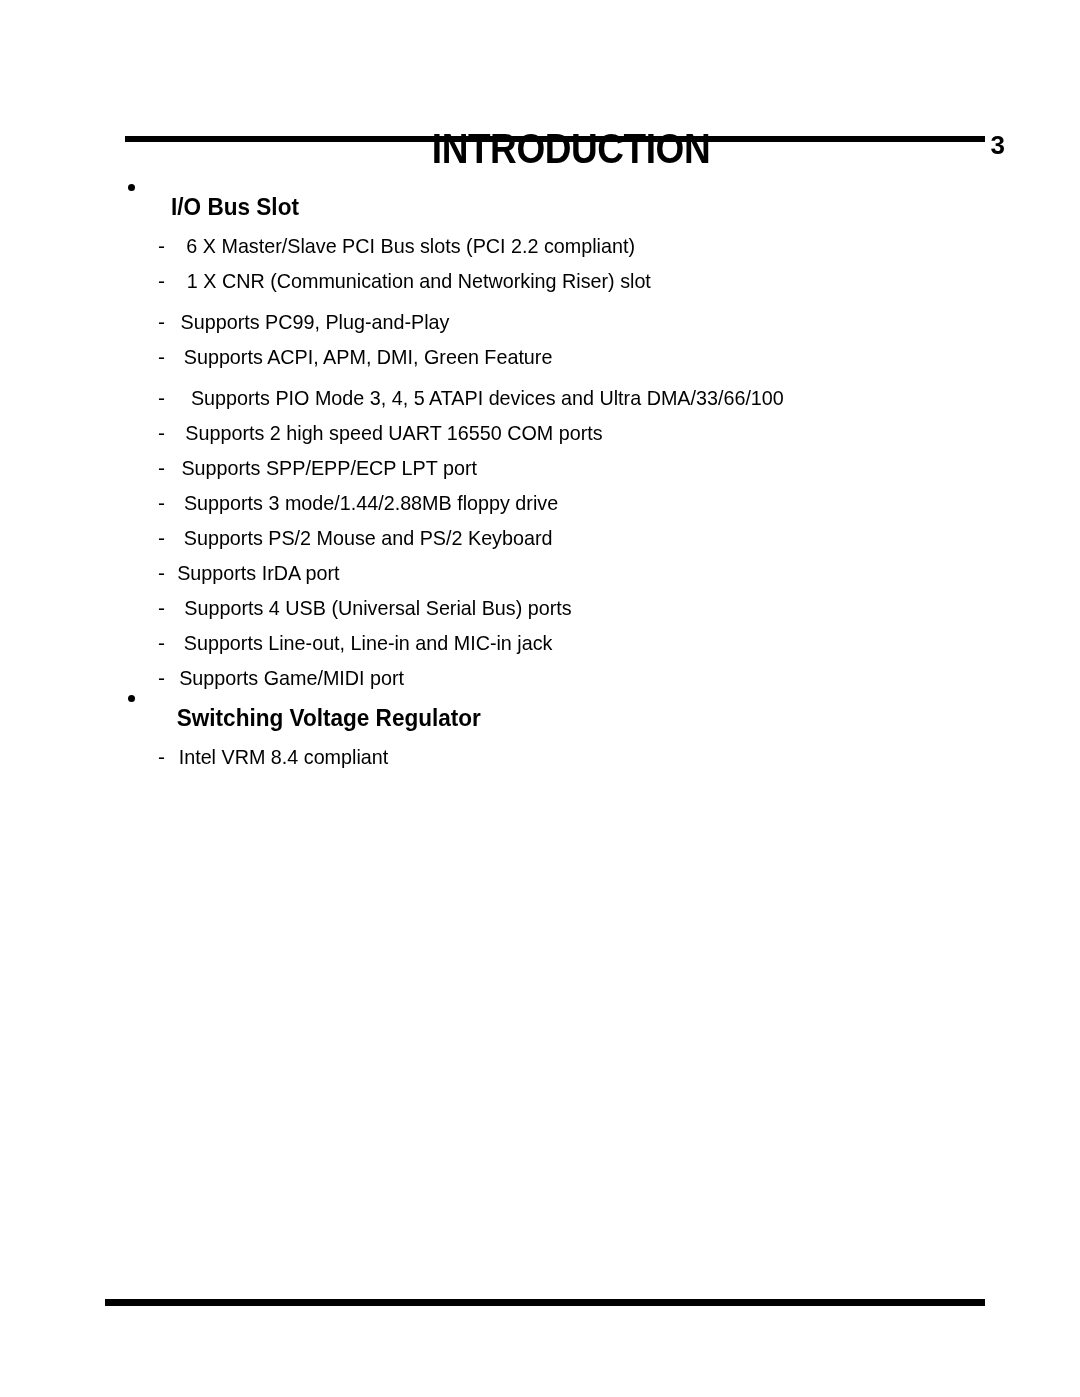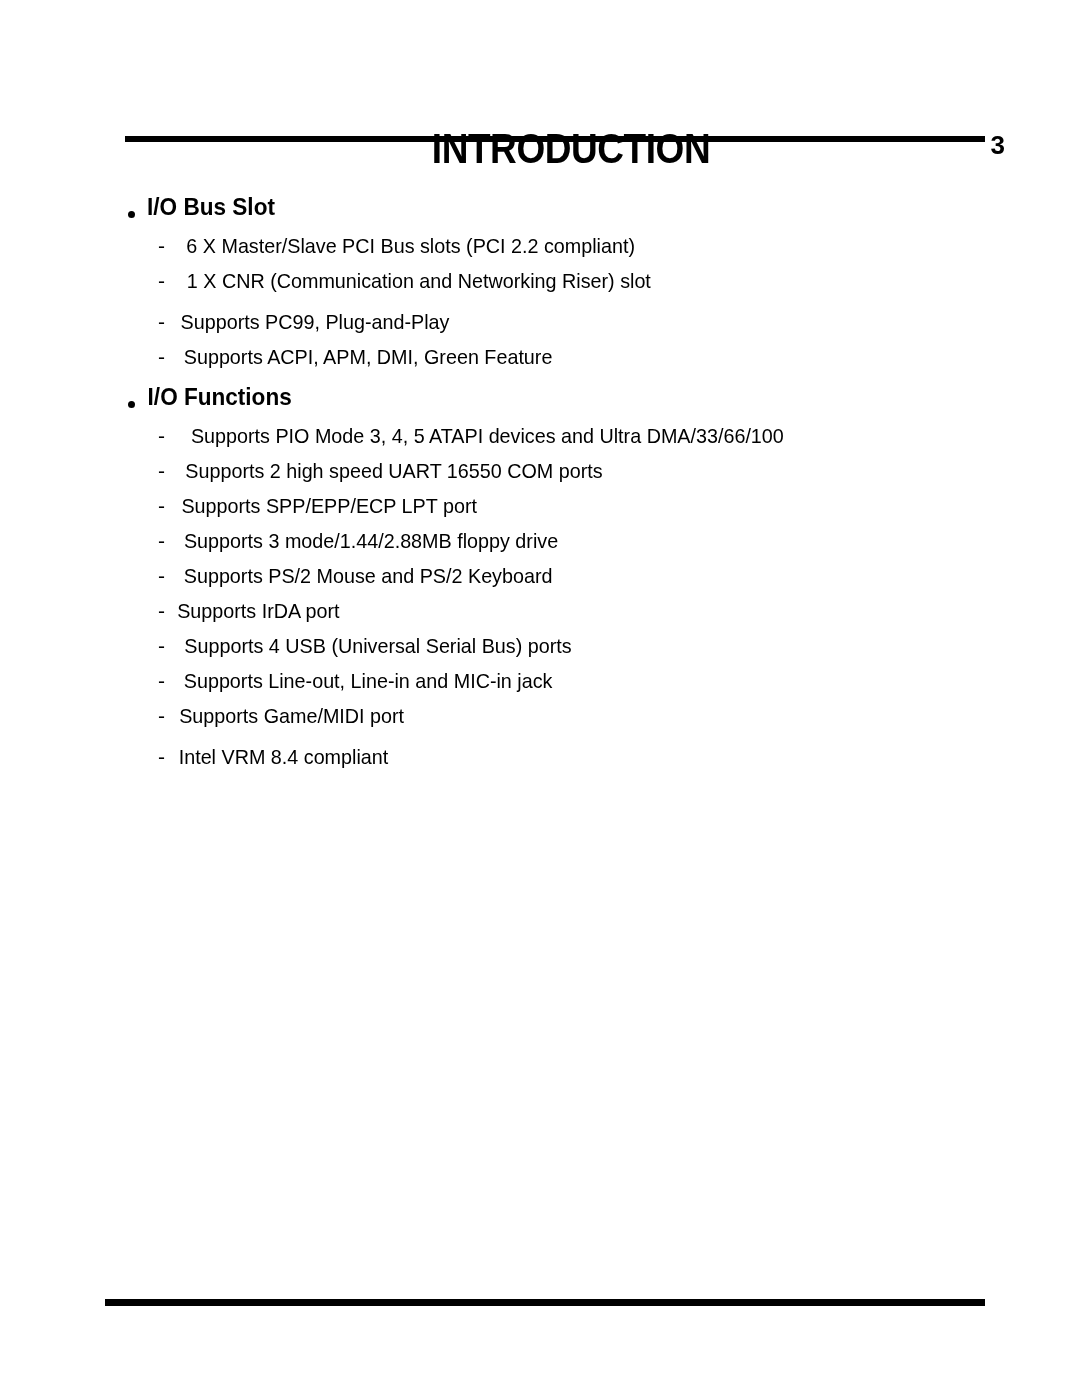--- a/index.html
+++ b/index.html
@@ -78,26 +78,27 @@
     top: 190px;
     width: 860px;
   }
 
   .section {
     margin: 0 0 4px 0;
   }
 
   .section-heading {
     display: flex;
-    align-items: flex-end;
+    align-items: flex-start;
     font-size: 24px;
     font-weight: bold;
     line-height: 34px;
     margin: 0 0 4px 0;
     white-space: nowrap;
+    gap: 24px;
   }
   .bullet-icon {
     display: inline-block;
     width: 7px;
     height: 7px;
     border-radius: 50%;
     background: #000000;
     margin-right: 8px;
     position: relative;
     top: -6px;
@@ -171,67 +172,67 @@
             <span class="dash-marker">-</span>
             <span class="subitem-text">Supports PC99, Plug-and-Play</span>
           </li>
           <li class="subitem">
             <span class="dash-marker">-</span>
             <span class="subitem-text">Supports ACPI, APM, DMI, Green Feature</span>
           </li>
         </ul>
       </div>
       <div class="section">
+        <ul class="subitem-list">
+          <li class="subitem">
+            <span class="dash-marker">-</span>
+            <span class="subitem-text">Supports PIO Mode 3, 4, 5 ATAPI devices and Ultra DMA/33/66/100</span>
+          </li>
+          <li class="subitem">
+            <span class="dash-marker">-</span>
+            <span class="subitem-text">Supports 2 high speed UART 16550 COM ports</span>
+          </li>
+          <li class="subitem">
+            <span class="dash-marker">-</span>
+            <span class="subitem-text">Supports SPP/EPP/ECP LPT port</span>
+          </li>
+          <li class="subitem">
+            <span class="dash-marker">-</span>
+            <span class="subitem-text">Supports 3 mode/1.44/2.88MB floppy drive</span>
+          </li>
+          <li class="subitem">
+            <span class="dash-marker">-</span>
+            <span class="subitem-text">Supports PS/2 Mouse and PS/2 Keyboard</span>
+          </li>
+          <li class="subitem">
+            <span class="dash-marker">-</span>
+            <span class="subitem-text">Supports IrDA port</span>
+          </li>
+          <li class="subitem">
+            <span class="dash-marker">-</span>
+            <span class="subitem-text">Supports 4 USB (Universal Serial Bus) ports</span>
+          </li>
+          <li class="subitem">
+            <span class="dash-marker">-</span>
+            <span class="subitem-text">Supports Line-out, Line-in and MIC-in jack</span>
+          </li>
+          <li class="subitem">
+            <span class="dash-marker">-</span>
+            <span class="subitem-text">Supports Game/MIDI port</span>
+          </li>
+        </ul>
+      </div>
+      <div class="section">
         <div class="section-heading">
           <span class="bullet-icon"></span>
-          <span class="heading-text">I/O  Functions</span>
+          <span class="heading-text">Switching  Voltage  Regulator</span>
         </div>
         <ul class="subitem-list">
           <li class="subitem">
             <span class="dash-marker">-</span>
-            <span class="subitem-text">Supports PIO Mode 3, 4, 5 ATAPI devices and Ultra DMA/33/66/100</span>
-          </li>
-          <li class="subitem">
-            <span class="dash-marker">-</span>
-            <span class="subitem-text">Supports 2 high speed UART 16550 COM ports</span>
-          </li>
-          <li class="subitem">
-            <span class="dash-marker">-</span>
-            <span class="subitem-text">Supports SPP/EPP/ECP LPT port</span>
-          </li>
-          <li class="subitem">
-            <span class="dash-marker">-</span>
-            <span class="subitem-text">Supports 3 mode/1.44/2.88MB floppy drive</span>
-          </li>
-          <li class="subitem">
-            <span class="dash-marker">-</span>
-            <span class="subitem-text">Supports PS/2 Mouse and PS/2 Keyboard</span>
-          </li>
-          <li class="subitem">
-            <span class="dash-marker">-</span>
-            <span class="subitem-text">Supports IrDA port</span>
-          </li>
-          <li class="subitem">
-            <span class="dash-marker">-</span>
-            <span class="subitem-text">Supports 4 USB (Universal Serial Bus) ports</span>
-          </li>
-          <li class="subitem">
-            <span class="dash-marker">-</span>
-            <span class="subitem-text">Supports Line-out, Line-in and MIC-in jack</span>
-          </li>
-          <li class="subitem">
-            <span class="dash-marker">-</span>
-            <span class="subitem-text">Supports Game/MIDI port</span>
-          </li>
-        </ul>
-      </div>
-      <div class="section">
-        <ul class="subitem-list">
-          <li class="subitem">
-            <span class="dash-marker">-</span>
             <span class="subitem-text">Intel VRM 8.4 compliant</span>
           </li>
         </ul>
       </div>
     </div>
 
   <div class="footer-rule"></div>
 
 </div>
 

